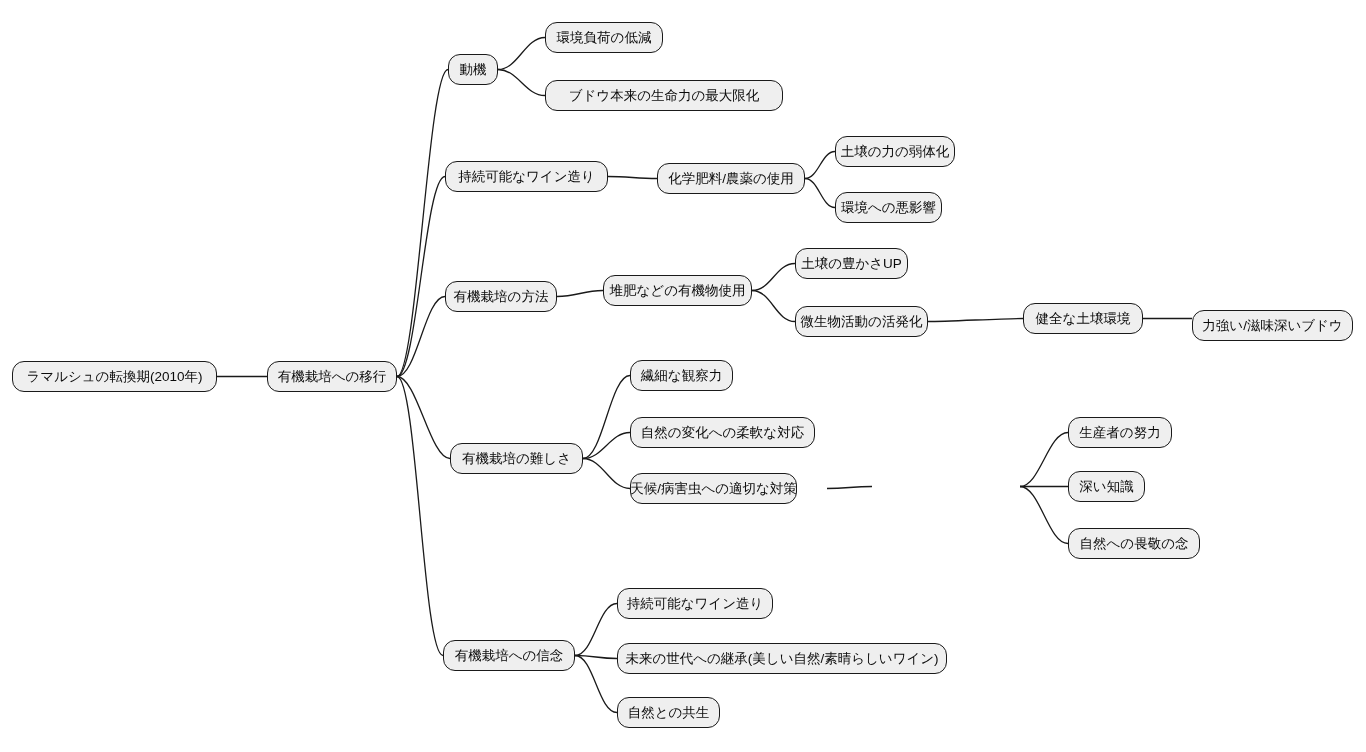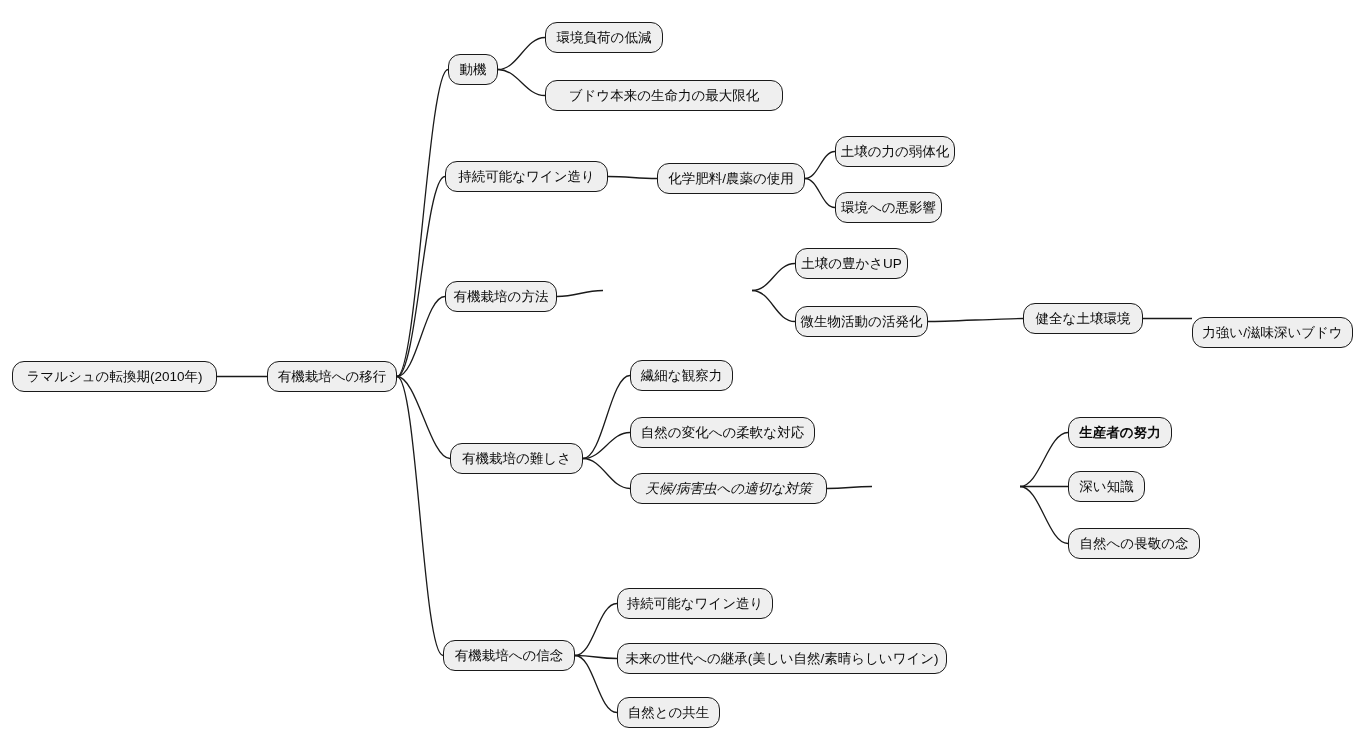--- a/index.html
+++ b/index.html
@@ -83,28 +83,29 @@
 <div class="node" style="left: 12px; top: 361px; width: 205px;">ラマルシュの転換期(2010年)</div>
     <div class="node" style="left: 267px; top: 361px; width: 130px;">有機栽培への移行</div>
     <div class="node" style="left: 448px; top: 54px; width: 50px;">動機</div>
     <div class="node" style="left: 545px; top: 22px; width: 118px;">環境負荷の低減</div>
     <div class="node" style="left: 545px; top: 80px; width: 238px;">ブドウ本来の生命力の最大限化</div>
     <div class="node" style="left: 445px; top: 161px; width: 163px;">持続可能なワイン造り</div>
     <div class="node" style="left: 657px; top: 163px; width: 148px;">化学肥料/農薬の使用</div>
     <div class="node" style="left: 835px; top: 136px; width: 120px;">土壌の力の弱体化</div>
     <div class="node" style="left: 835px; top: 192px; width: 107px;">環境への悪影響</div>
     <div class="node" style="left: 445px; top: 281px; width: 112px;">有機栽培の方法</div>
+    <div class="node" style="left: 603px; top: 275px; width: 149px;">堆肥などの有機物使用</div>
     <div class="node" style="left: 795px; top: 248px; width: 113px;">土壌の豊かさUP</div>
     <div class="node" style="left: 795px; top: 306px; width: 133px;">微生物活動の活発化</div>
     <div class="node" style="left: 1023px; top: 303px; width: 120px;">健全な土壌環境</div>
-    <div class="node" style="left: 1192px; top: 317px; width: 161px;">力強い/滋味深いブドウ</div>
+    <div class="node" style="left: 1192px; top: 310px; width: 161px;">力強い/滋味深いブドウ</div>
     <div class="node" style="left: 450px; top: 443px; width: 133px;">有機栽培の難しさ</div>
     <div class="node" style="left: 630px; top: 360px; width: 103px;">繊細な観察力</div>
     <div class="node" style="left: 630px; top: 417px; width: 185px;">自然の変化への柔軟な対応</div>
-    <div class="node" style="left: 630px; top: 473px; width: 197px; font-style: italic;">天候/病害虫への適切な対策</div>
-    <div class="node" style="left: 1068px; top: 417px; width: 104px; font-weight: bold;">生産者の努力</div>
+    <div class="node" style="left: 630px; top: 473px; width: 167px;">天候/病害虫への適切な対策</div>
+    <div class="node" style="left: 1068px; top: 417px; width: 104px;">生産者の努力</div>
     <div class="node" style="left: 1068px; top: 471px; width: 77px;">深い知識</div>
     <div class="node" style="left: 1068px; top: 528px; width: 132px;">自然への畏敬の念</div>
     <div class="node" style="left: 443px; top: 640px; width: 132px;">有機栽培への信念</div>
     <div class="node" style="left: 617px; top: 588px; width: 156px;">持続可能なワイン造り</div>
     <div class="node" style="left: 617px; top: 643px; width: 330px;">未来の世代への継承(美しい自然/素晴らしいワイン)</div>
     <div class="node" style="left: 617px; top: 697px; width: 103px;">自然との共生</div>
   </div>
 
 </body></html>

